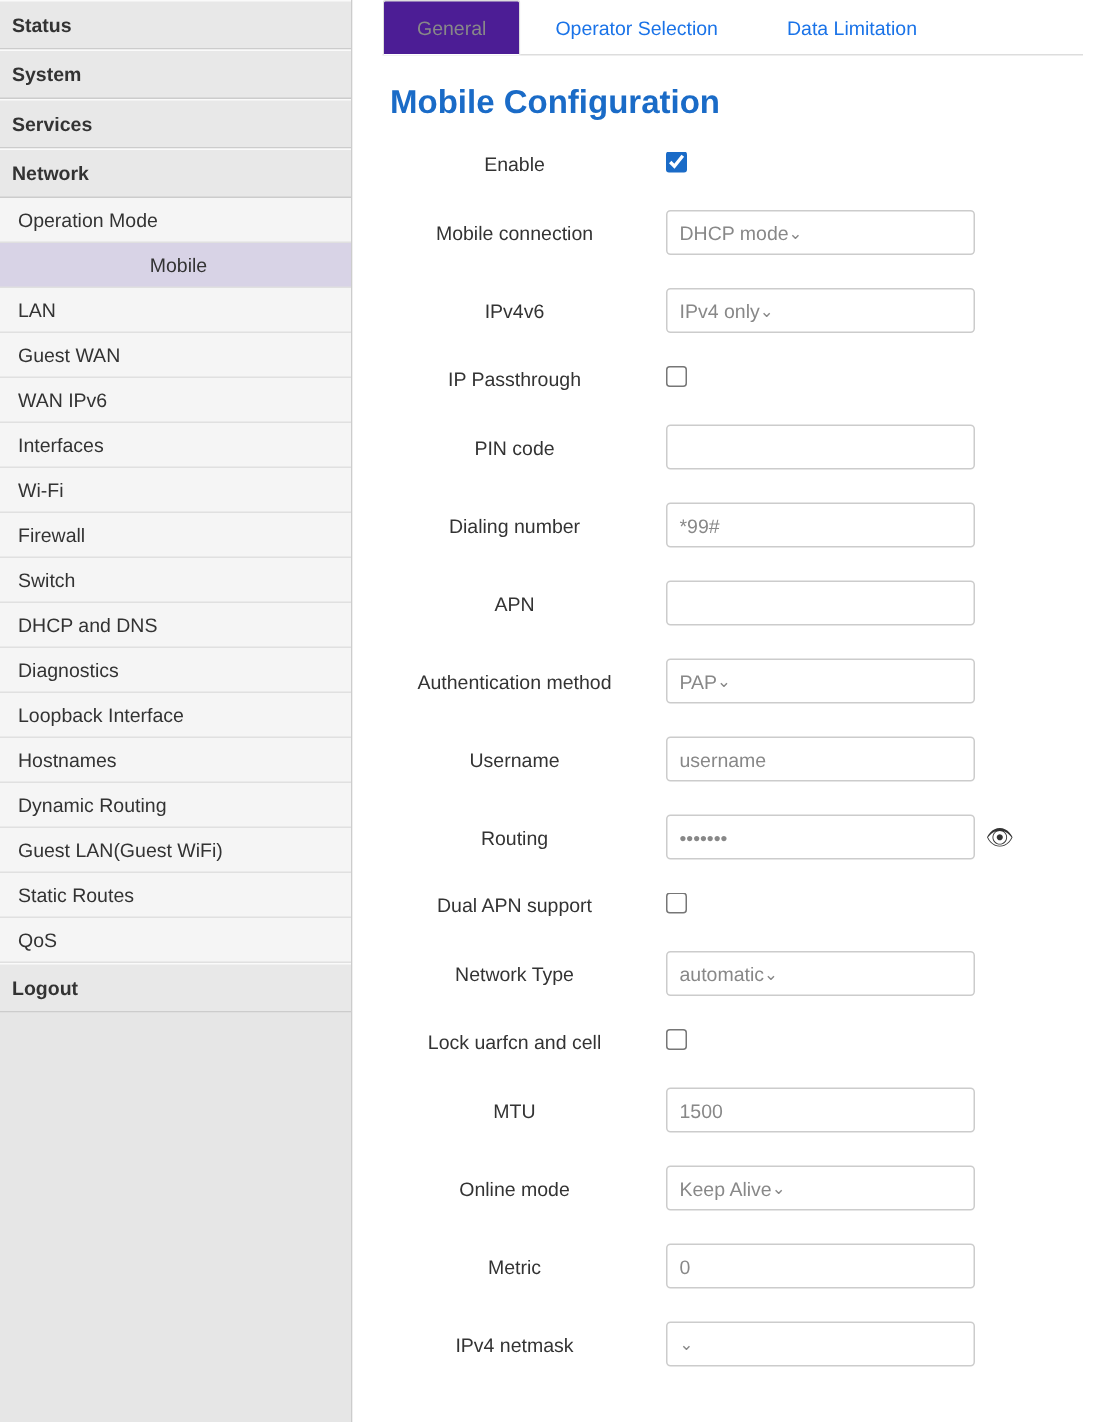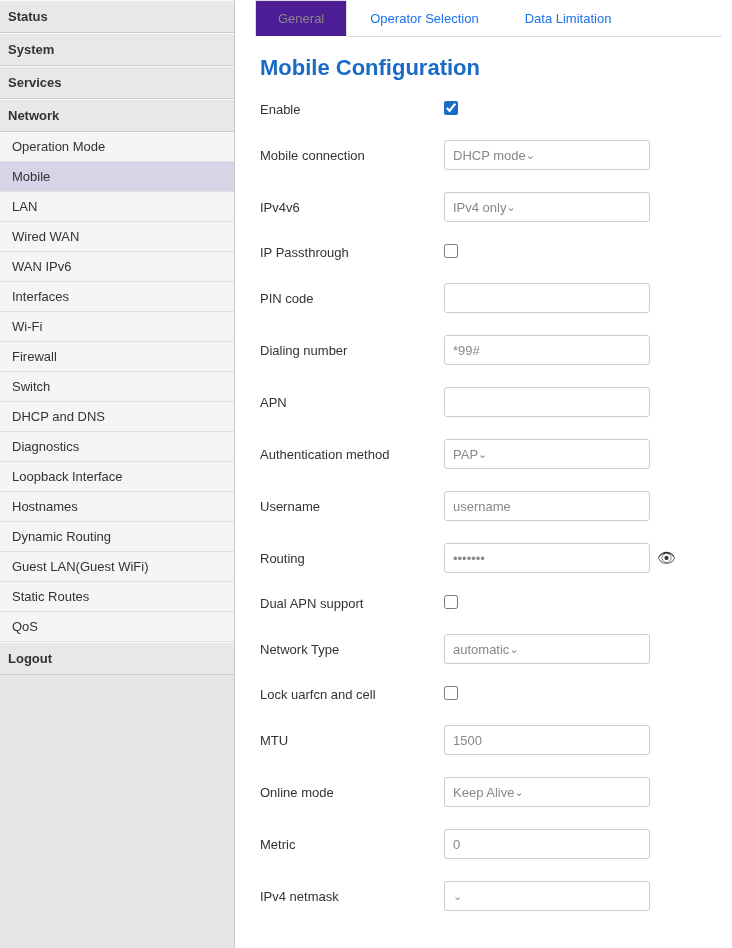--- a/index.html
+++ b/index.html
@@ -32,20 +32,21 @@
   .sidebar-sub {
     padding: 7px 8px 7px 12px;
     border-bottom: 1px solid #e0e0e0;
     background: #f5f5f5;
     font-weight: normal;
     font-size: 13px;
     cursor: pointer;
   }
   .sidebar-sub.active {
     background: #d8d3e6;
+    text-align: center;
   }
   .sidebar-fill {
     background: #e6e6e6;
     height: 100%;
   }
   
   .main {
     flex: 1;
     background: #fff;
     padding: 0 10px 0 25px;
@@ -98,21 +99,21 @@
   .form {
     margin-top: 20px;
   }
   .form-row {
     display: flex;
     align-items: center;
     margin-bottom: 22px;
   }
   .form-label {
     width: 184px;
-    text-align: left;
+    text-align: center;
     padding-right: 18px;
     font-size: 13px;
     color: #333;
   }
   .form-control {
     width: 206px;
     position: relative;
   }
   input[type="text"], input[type="password"] {
     width: 100%;
@@ -163,21 +164,21 @@
 
 <div class="sidebar">
   <div class="sidebar-item">Status</div>
   <div class="sidebar-item">System</div>
   <div class="sidebar-item">Services</div>
   <div class="sidebar-item">Network</div>
 
   <div class="sidebar-sub">Operation Mode</div>
   <div class="sidebar-sub active">Mobile</div>
   <div class="sidebar-sub">LAN</div>
-  <div class="sidebar-sub">Wired WAN</div>
+  <div class="sidebar-sub">Guest WAN</div>
   <div class="sidebar-sub">WAN IPv6</div>
   <div class="sidebar-sub">Interfaces</div>
   <div class="sidebar-sub">Wi-Fi</div>
   <div class="sidebar-sub">Firewall</div>
   <div class="sidebar-sub">Switch</div>
   <div class="sidebar-sub">DHCP and DNS</div>
   <div class="sidebar-sub">Diagnostics</div>
   <div class="sidebar-sub">Loopback Interface</div>
   <div class="sidebar-sub">Hostnames</div>
   <div class="sidebar-sub">Dynamic Routing</div>

